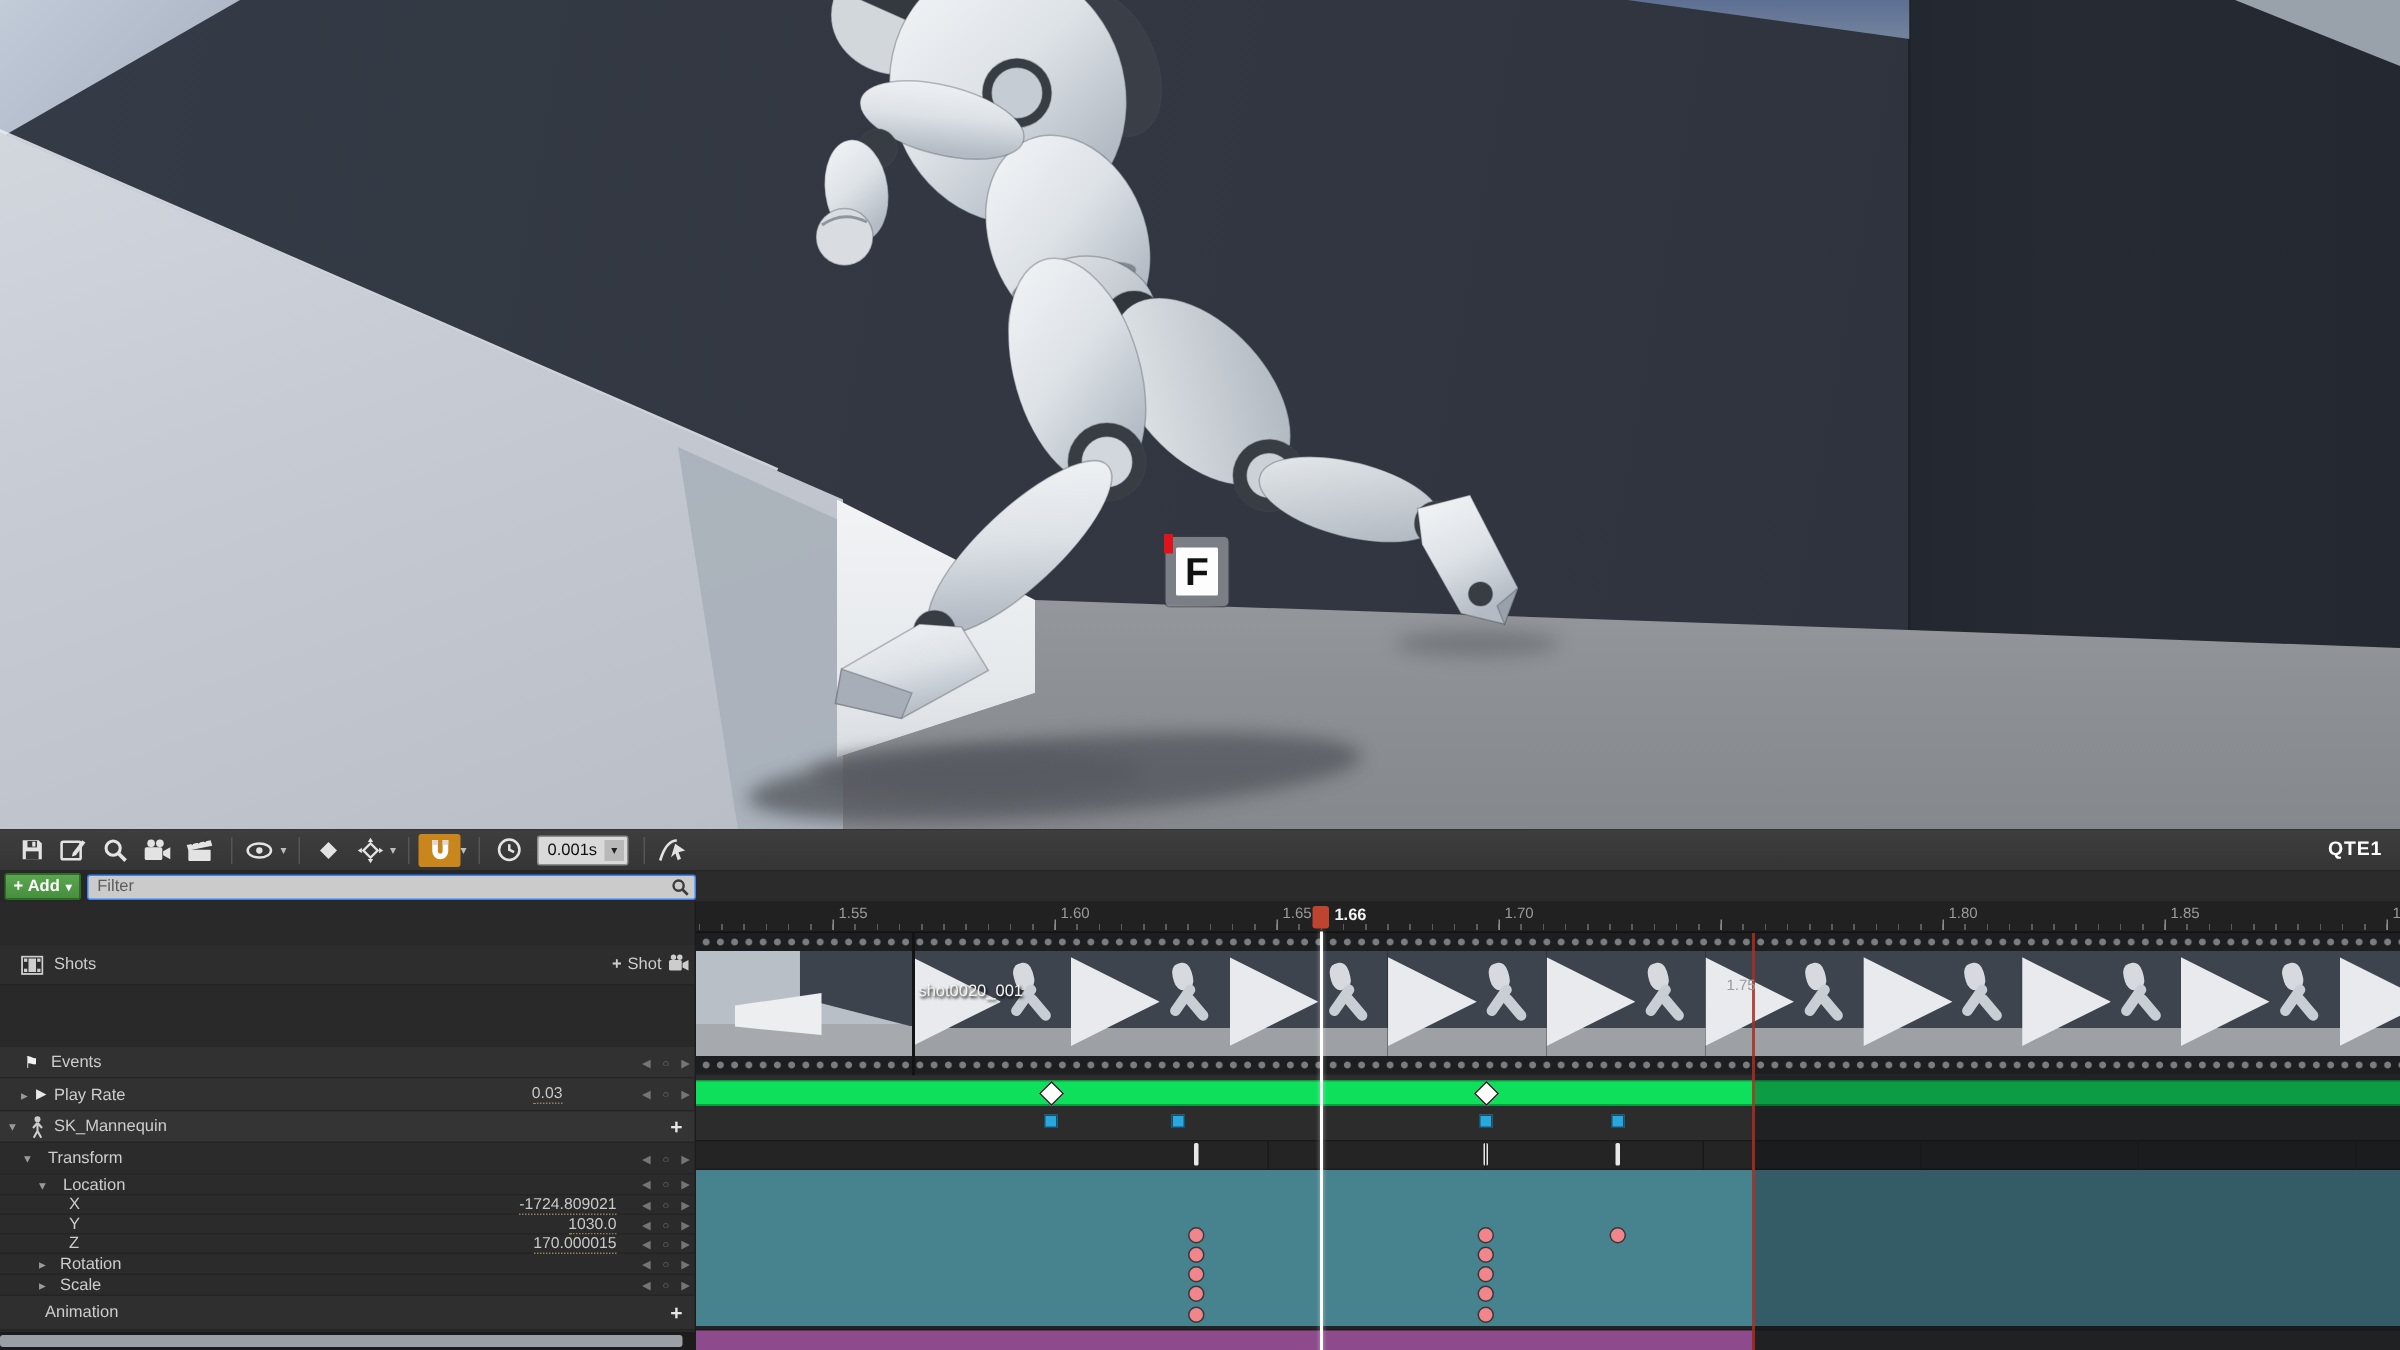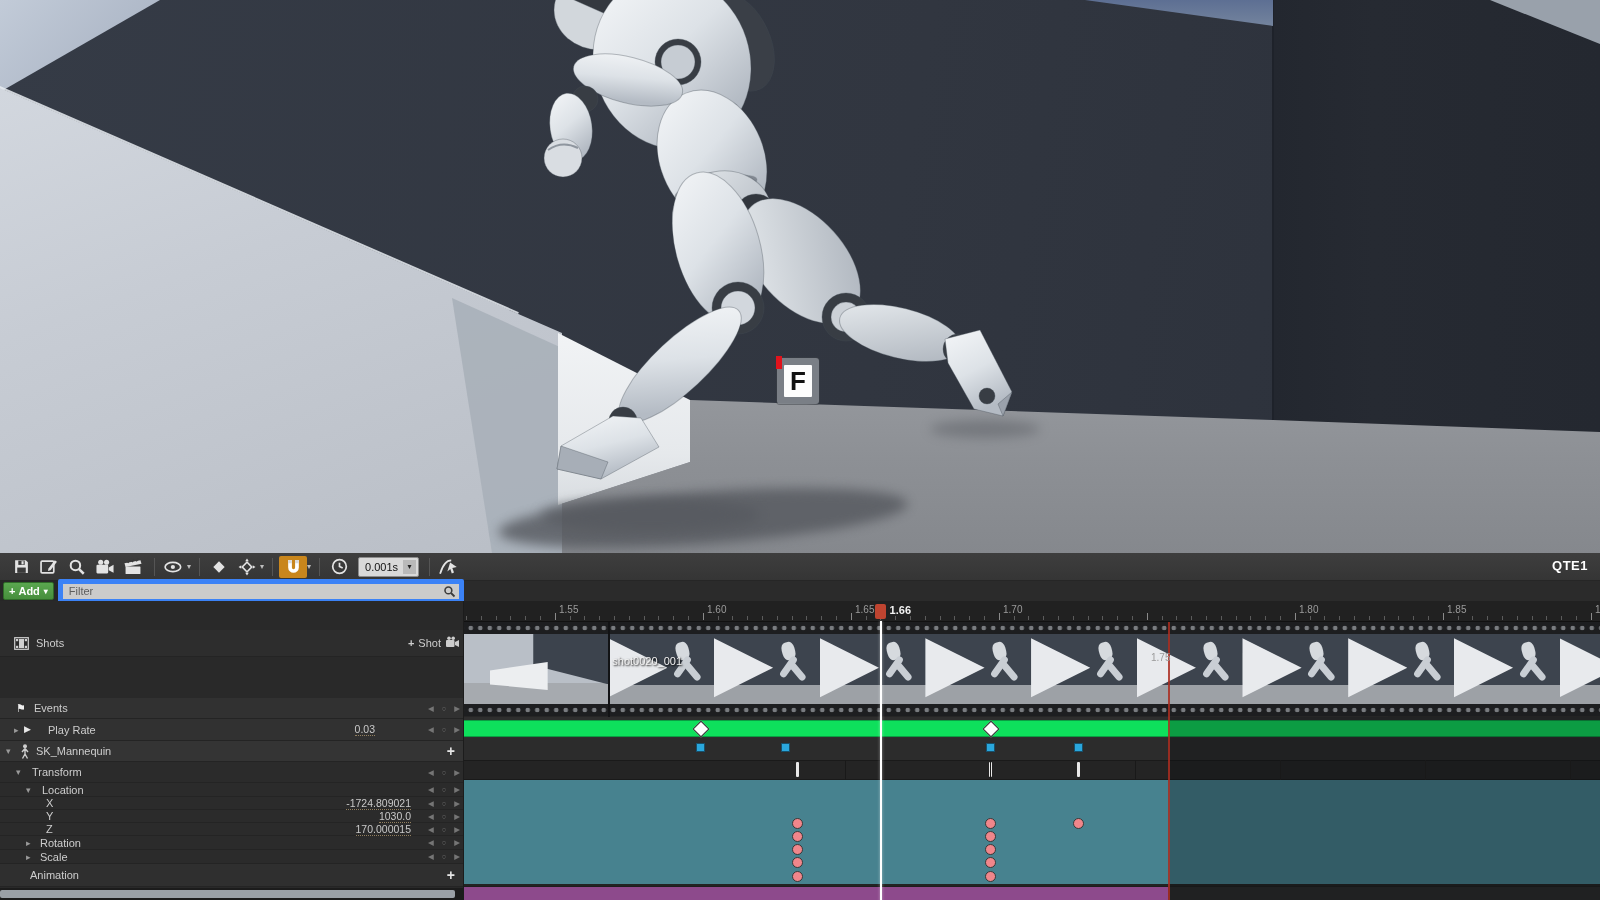--- a/index.html
+++ b/index.html
@@ -36,21 +36,21 @@
   .tb-caret{color:#bdbdbd;font-size:8px;margin-left:-2px;margin-right:2px;}
   #snap-btn{background:var(--accent-orange);width:28px;height:22px;}
   #snap-select{height:18px;background:#d9d9d9;border:1px solid #8c8c8c;border-radius:2px;display:flex;align-items:center;font-size:11px;color:#111;padding:0 2px 0 6px;margin:0 4px;}
   #snap-select .sel-caret{width:13px;height:14px;background:#b9b9b9;margin-left:5px;display:flex;align-items:center;justify-content:center;font-size:8px;color:#222;}
   #seq-badge{position:absolute;right:12px;top:5px;color:#fff;font-weight:bold;font-size:13px;letter-spacing:.5px;}
   
   #addfilter{left:0;top:28px;width:464px;height:20px;background:#272727;display:flex;align-items:center;}
   #add-btn{margin-left:3px;height:16px;background:linear-gradient(180deg,#5aa74f,#478e3d);border:1px solid #2f6b28;border-radius:2px;color:#fff;font-size:11px;font-weight:bold;display:flex;align-items:center;padding:0 5px;}
   #add-btn .plus{margin-right:3px;}
   #add-btn .caret{font-size:8px;margin-left:4px;}
-  #filter-input{margin-left:4px;width:394px;height:15px;background:#cbcbcb;border:5px solid #3b82f6;border-radius:2px;font-size:11px;color:#5d5d5d;padding:0 18px 0 6px;position:relative;display:flex;align-items:center;}
+  #filter-input{margin-left:4px;width:394px;height:15px;background:#cbcbcb;border:1px solid #3b82f6;border-radius:2px;font-size:11px;color:#5d5d5d;padding:0 18px 0 6px;position:relative;display:flex;align-items:center;}
   #filter-mag{position:absolute;right:3px;top:1px;}
   
   #outliner{left:0;top:48px;width:464px;height:299px;background:#292929;border-right:1px solid #1c1c1c;box-sizing:border-box;}
   .orow{position:absolute;left:0;width:463px;box-sizing:border-box;color:#cdcdcd;font-size:11px;display:flex;align-items:center;border-bottom:1px solid #242424;}
   .orow.track{background:#313131;}
   .orow.prop{background:#2b2b2b;}
   .tri{color:#9a9a9a;font-size:9px;position:absolute;}
   .olabel{position:absolute;white-space:nowrap;}
   .oval{position:absolute;color:#c9c9c9;font-size:10.5px;border-bottom:1px dotted #93805f;text-align:right;}
   .navset{position:absolute;right:3px;width:32px;display:flex;justify-content:space-between;color:#757575;font-size:7.5px;align-items:center;}
@@ -313,21 +313,21 @@
       <span class="navset">
         <span>◀</span>
           <span>○</span>
           <span>▶</span>
         </span>
     </div>
 
     <div class="orow track" style="top:118px;height:22px;">
       <span class="tri" style="left:14px;">▸</span>
       <span class="abs" style="left:24px;top:5px;color:#e8e8e8;font-size:9px;">▶</span>
-      <span class="olabel" style="left:36px;margin-left:12px;">Play Rate</span>
+      <span class="olabel" style="left:36px;">Play Rate</span>
       <span class="oval" style="right:88px;">0.03</span>
       <span class="navset">
         <span>◀</span>
           <span>○</span>
           <span>▶</span>
         </span>
     </div>
 
     <div class="orow track" style="top:140px;height:21px;background:#343434;">
       <span class="tri" style="left:6px;">▾</span>

